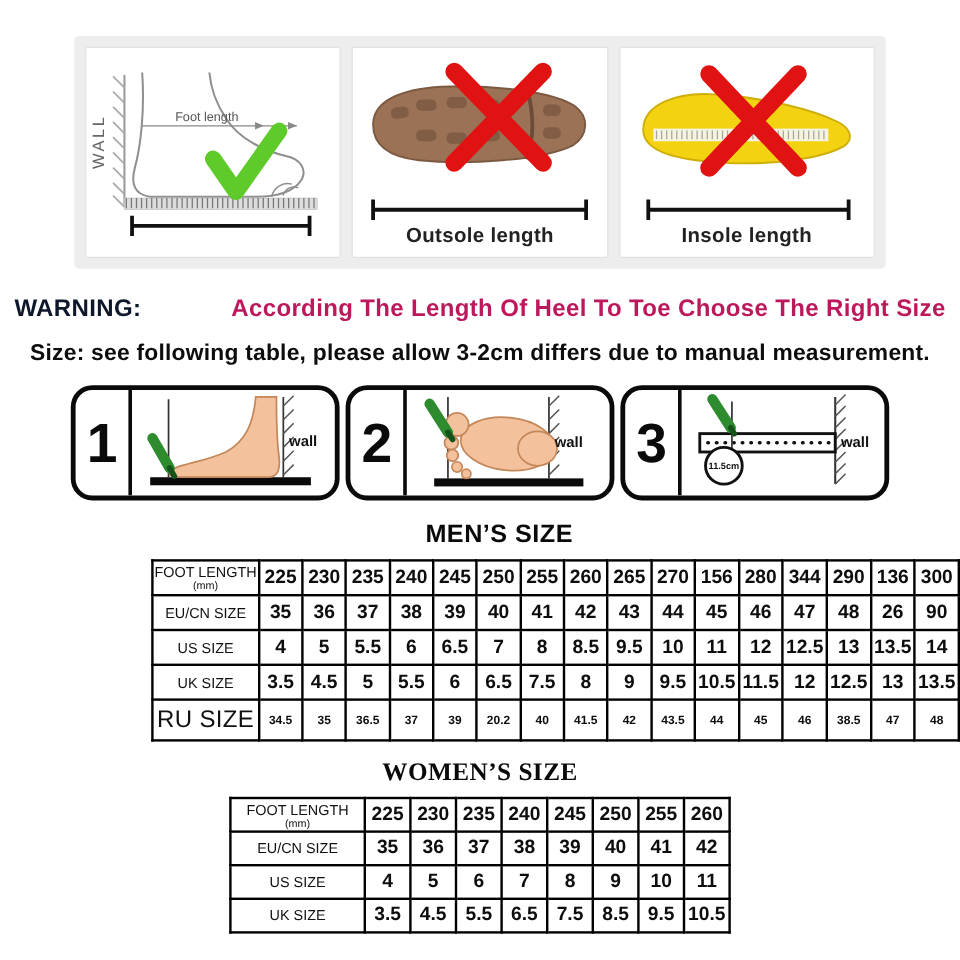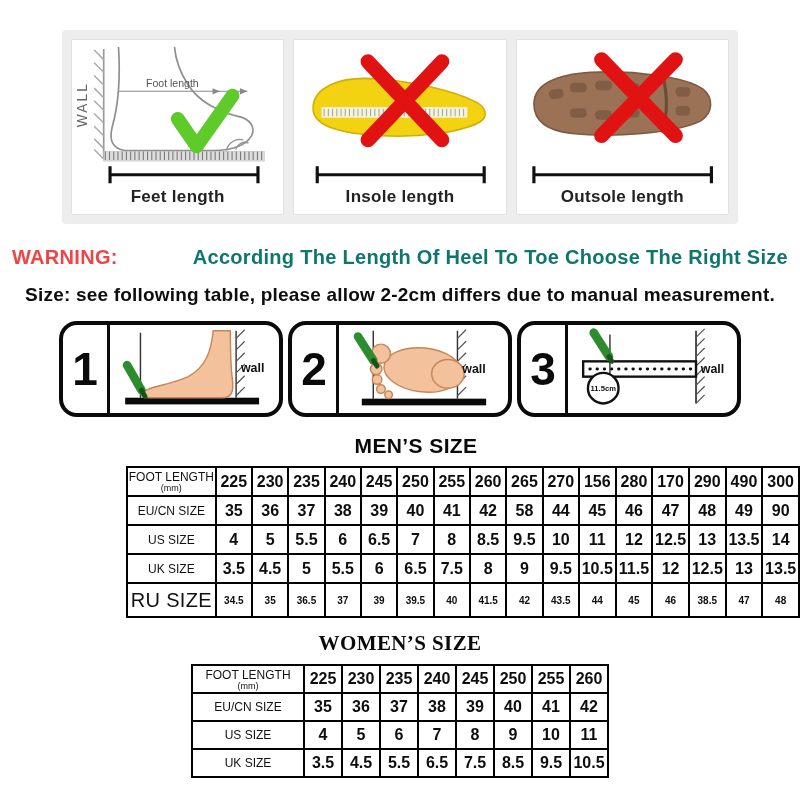--- a/index.html
+++ b/index.html
@@ -19,22 +19,22 @@
   .panel svg{flex:1;width:100%;}
   .panel-caption{
     text-align:center;font-size:17px;font-weight:bold;color:#222;
     padding:0 0 7px;letter-spacing:.3px;
   }
   
   .warning-line{
     margin-top:22px;text-align:center;font-size:20px;font-weight:bold;letter-spacing:.3px;
     white-space:nowrap;
   }
-  .warning-label{color:#ef4444;margin-right:27px;}
-  .warning-text{color:#0f766e;margin-left:48px;}
+  .warning-label{color:#0f172a;margin-right:27px;}
+  .warning-text{color:#be185d;margin-left:48px;}
   .size-note{
     margin-top:15px;text-align:center;font-size:19px;font-weight:bold;color:#0d0d0d;
     letter-spacing:.2px;
   }
   
   .steps-row{margin:15px auto 0;width:682px;display:flex;gap:5px;}
   .step{
     flex:1;height:96px;border:4px solid #0a0a0a;border-radius:18px;background:#fff;
     display:flex;overflow:hidden;box-sizing:border-box;
   }
@@ -92,34 +92,20 @@
 
       <rect x="30" y="103" width="152" height="9" fill="#ddd" stroke="#bbb" stroke-width="0.5"></rect>
       <line x1="31" y1="107" x2="181" y2="107" stroke="#777" stroke-width="8" stroke-dasharray="1,3"></line>
 
       <path d="M100,72 L118,98 L152,50" fill="none" stroke="#5ecb2a" stroke-width="13" stroke-linecap="round" stroke-linejoin="round"></path>
 
       <line x1="36" y1="125" x2="176" y2="125" stroke="#111" stroke-width="3"></line>
       <line x1="36" y1="117" x2="36" y2="133" stroke="#111" stroke-width="3"></line>
       <line x1="176" y1="117" x2="176" y2="133" stroke="#111" stroke-width="3"></line>
     </svg>
-    <div class="panel-caption">Feet length</div>
-  </div>
-
-  <div class="panel">
-    <svg viewBox="0 0 200 134">
-      <path d="M18,62 C18,42 44,32 74,34 C112,36 152,46 172,56 C182,61 184,70 176,75 C158,85 118,90 82,88 C46,86 18,80 18,62 Z" fill="#f2d211" stroke="#cfae08" stroke-width="1.5"></path>
-      <rect x="26" y="61" width="138" height="10" fill="#f6f6f6" opacity="0.9"></rect>
-      <line x1="28" y1="66" x2="162" y2="66" stroke="#999" stroke-width="7" stroke-dasharray="1,3" opacity="0.85"></line>
-      <path d="M70,18 L140,92 M140,18 L70,92" stroke="#e11212" stroke-width="14" stroke-linecap="round"></path>
-      <line x1="22" y1="125" x2="180" y2="125" stroke="#111" stroke-width="3"></line>
-      <line x1="22" y1="117" x2="22" y2="133" stroke="#111" stroke-width="3"></line>
-      <line x1="180" y1="117" x2="180" y2="133" stroke="#111" stroke-width="3"></line>
-    </svg>
-    <div class="panel-caption">Insole length</div>
   </div>
 
   <div class="panel">
     <svg viewBox="0 0 200 134">
       <path d="M16,58 C16,40 36,30 70,28 C110,26 160,32 176,44 C186,52 186,66 174,74 C150,86 90,90 52,86 C26,83 16,72 16,58 Z" fill="#9b7256" stroke="#7c5a42" stroke-width="1.5"></path>
       <path d="M138,31 C143,52 143,68 137,85" fill="none" stroke="#6b4c38" stroke-width="3"></path>
       <g fill="#7c5a42" opacity="0.85">
         <rect x="30" y="44" width="14" height="9" rx="4" transform="rotate(-8 37 48)"></rect>
         <rect x="50" y="38" width="16" height="9" rx="4"></rect>
         <rect x="50" y="62" width="16" height="9" rx="4"></rect>
@@ -130,27 +116,40 @@
         <rect x="150" y="42" width="14" height="9" rx="4"></rect>
         <rect x="150" y="60" width="14" height="9" rx="4"></rect>
       </g>
       <path d="M80,16 L150,88 M150,16 L80,88" stroke="#e11212" stroke-width="14" stroke-linecap="round"></path>
       <line x1="16" y1="125" x2="184" y2="125" stroke="#111" stroke-width="3"></line>
       <line x1="16" y1="117" x2="16" y2="133" stroke="#111" stroke-width="3"></line>
       <line x1="184" y1="117" x2="184" y2="133" stroke="#111" stroke-width="3"></line>
     </svg>
     <div class="panel-caption">Outsole length</div>
   </div>
+
+  <div class="panel">
+    <svg viewBox="0 0 200 134">
+      <path d="M18,62 C18,42 44,32 74,34 C112,36 152,46 172,56 C182,61 184,70 176,75 C158,85 118,90 82,88 C46,86 18,80 18,62 Z" fill="#f2d211" stroke="#cfae08" stroke-width="1.5"></path>
+      <rect x="26" y="61" width="138" height="10" fill="#f6f6f6" opacity="0.9"></rect>
+      <line x1="28" y1="66" x2="162" y2="66" stroke="#999" stroke-width="7" stroke-dasharray="1,3" opacity="0.85"></line>
+      <path d="M70,18 L140,92 M140,18 L70,92" stroke="#e11212" stroke-width="14" stroke-linecap="round"></path>
+      <line x1="22" y1="125" x2="180" y2="125" stroke="#111" stroke-width="3"></line>
+      <line x1="22" y1="117" x2="22" y2="133" stroke="#111" stroke-width="3"></line>
+      <line x1="180" y1="117" x2="180" y2="133" stroke="#111" stroke-width="3"></line>
+    </svg>
+    <div class="panel-caption">Insole length</div>
+  </div>
 </div>
 
 <div class="warning-line">
   <span class="warning-label">WARNING:</span><span class="warning-text">According The Length Of Heel To Toe Choose The Right Size</span>
 </div>
 
-<div class="size-note">Size: see following table, please allow 2-2cm differs due to manual measurement.</div>
+<div class="size-note">Size: see following table, please allow 3-2cm differs due to manual measurement.</div>
 
 <div class="steps-row">
 
   <div class="step">
     <div class="step-num">1</div>
     <div class="step-art">
       <svg viewBox="0 0 165 92" preserveAspectRatio="xMidYMid meet">
         <rect x="10" y="76" width="140" height="7" fill="#0a0a0a"></rect>
         <line x1="26" y1="8" x2="26" y2="76" stroke="#333" stroke-width="1.5"></line>
         <line x1="126" y1="6" x2="126" y2="76" stroke="#333" stroke-width="1.5"></line>
@@ -216,42 +215,42 @@
         <td class="val">235</td>
         <td class="val">240</td>
         <td class="val">245</td>
         <td class="val">250</td>
         <td class="val">255</td>
         <td class="val">260</td>
         <td class="val">265</td>
         <td class="val">270</td>
         <td class="val">156</td>
         <td class="val">280</td>
-        <td class="val">170</td>
+        <td class="val">344</td>
         <td class="val">290</td>
-        <td class="val">490</td>
+        <td class="val">136</td>
         <td class="val">300</td>
       </tr>
       <tr>
         <td class="lbl">EU/CN SIZE</td>
         <td class="val">35</td>
         <td class="val">36</td>
         <td class="val">37</td>
         <td class="val">38</td>
         <td class="val">39</td>
         <td class="val">40</td>
         <td class="val">41</td>
         <td class="val">42</td>
-        <td class="val">58</td>
+        <td class="val">43</td>
         <td class="val">44</td>
         <td class="val">45</td>
         <td class="val">46</td>
         <td class="val">47</td>
         <td class="val">48</td>
-        <td class="val">49</td>
+        <td class="val">26</td>
         <td class="val">90</td>
       </tr>
       <tr>
         <td class="lbl">US SIZE</td>
         <td class="val">4</td>
         <td class="val">5</td>
         <td class="val">5.5</td>
         <td class="val">6</td>
         <td class="val">6.5</td>
         <td class="val">7</td>
@@ -285,21 +284,21 @@
         <td class="val">13</td>
         <td class="val">13.5</td>
       </tr>
       <tr class="emph">
         <td class="lbl big">RU SIZE</td>
         <td class="val">34.5</td>
         <td class="val">35</td>
         <td class="val">36.5</td>
         <td class="val">37</td>
         <td class="val">39</td>
-        <td class="val">39.5</td>
+        <td class="val">20.2</td>
         <td class="val">40</td>
         <td class="val">41.5</td>
         <td class="val">42</td>
         <td class="val">43.5</td>
         <td class="val">44</td>
         <td class="val">45</td>
         <td class="val">46</td>
         <td class="val">38.5</td>
         <td class="val">47</td>
         <td class="val">48</td>

